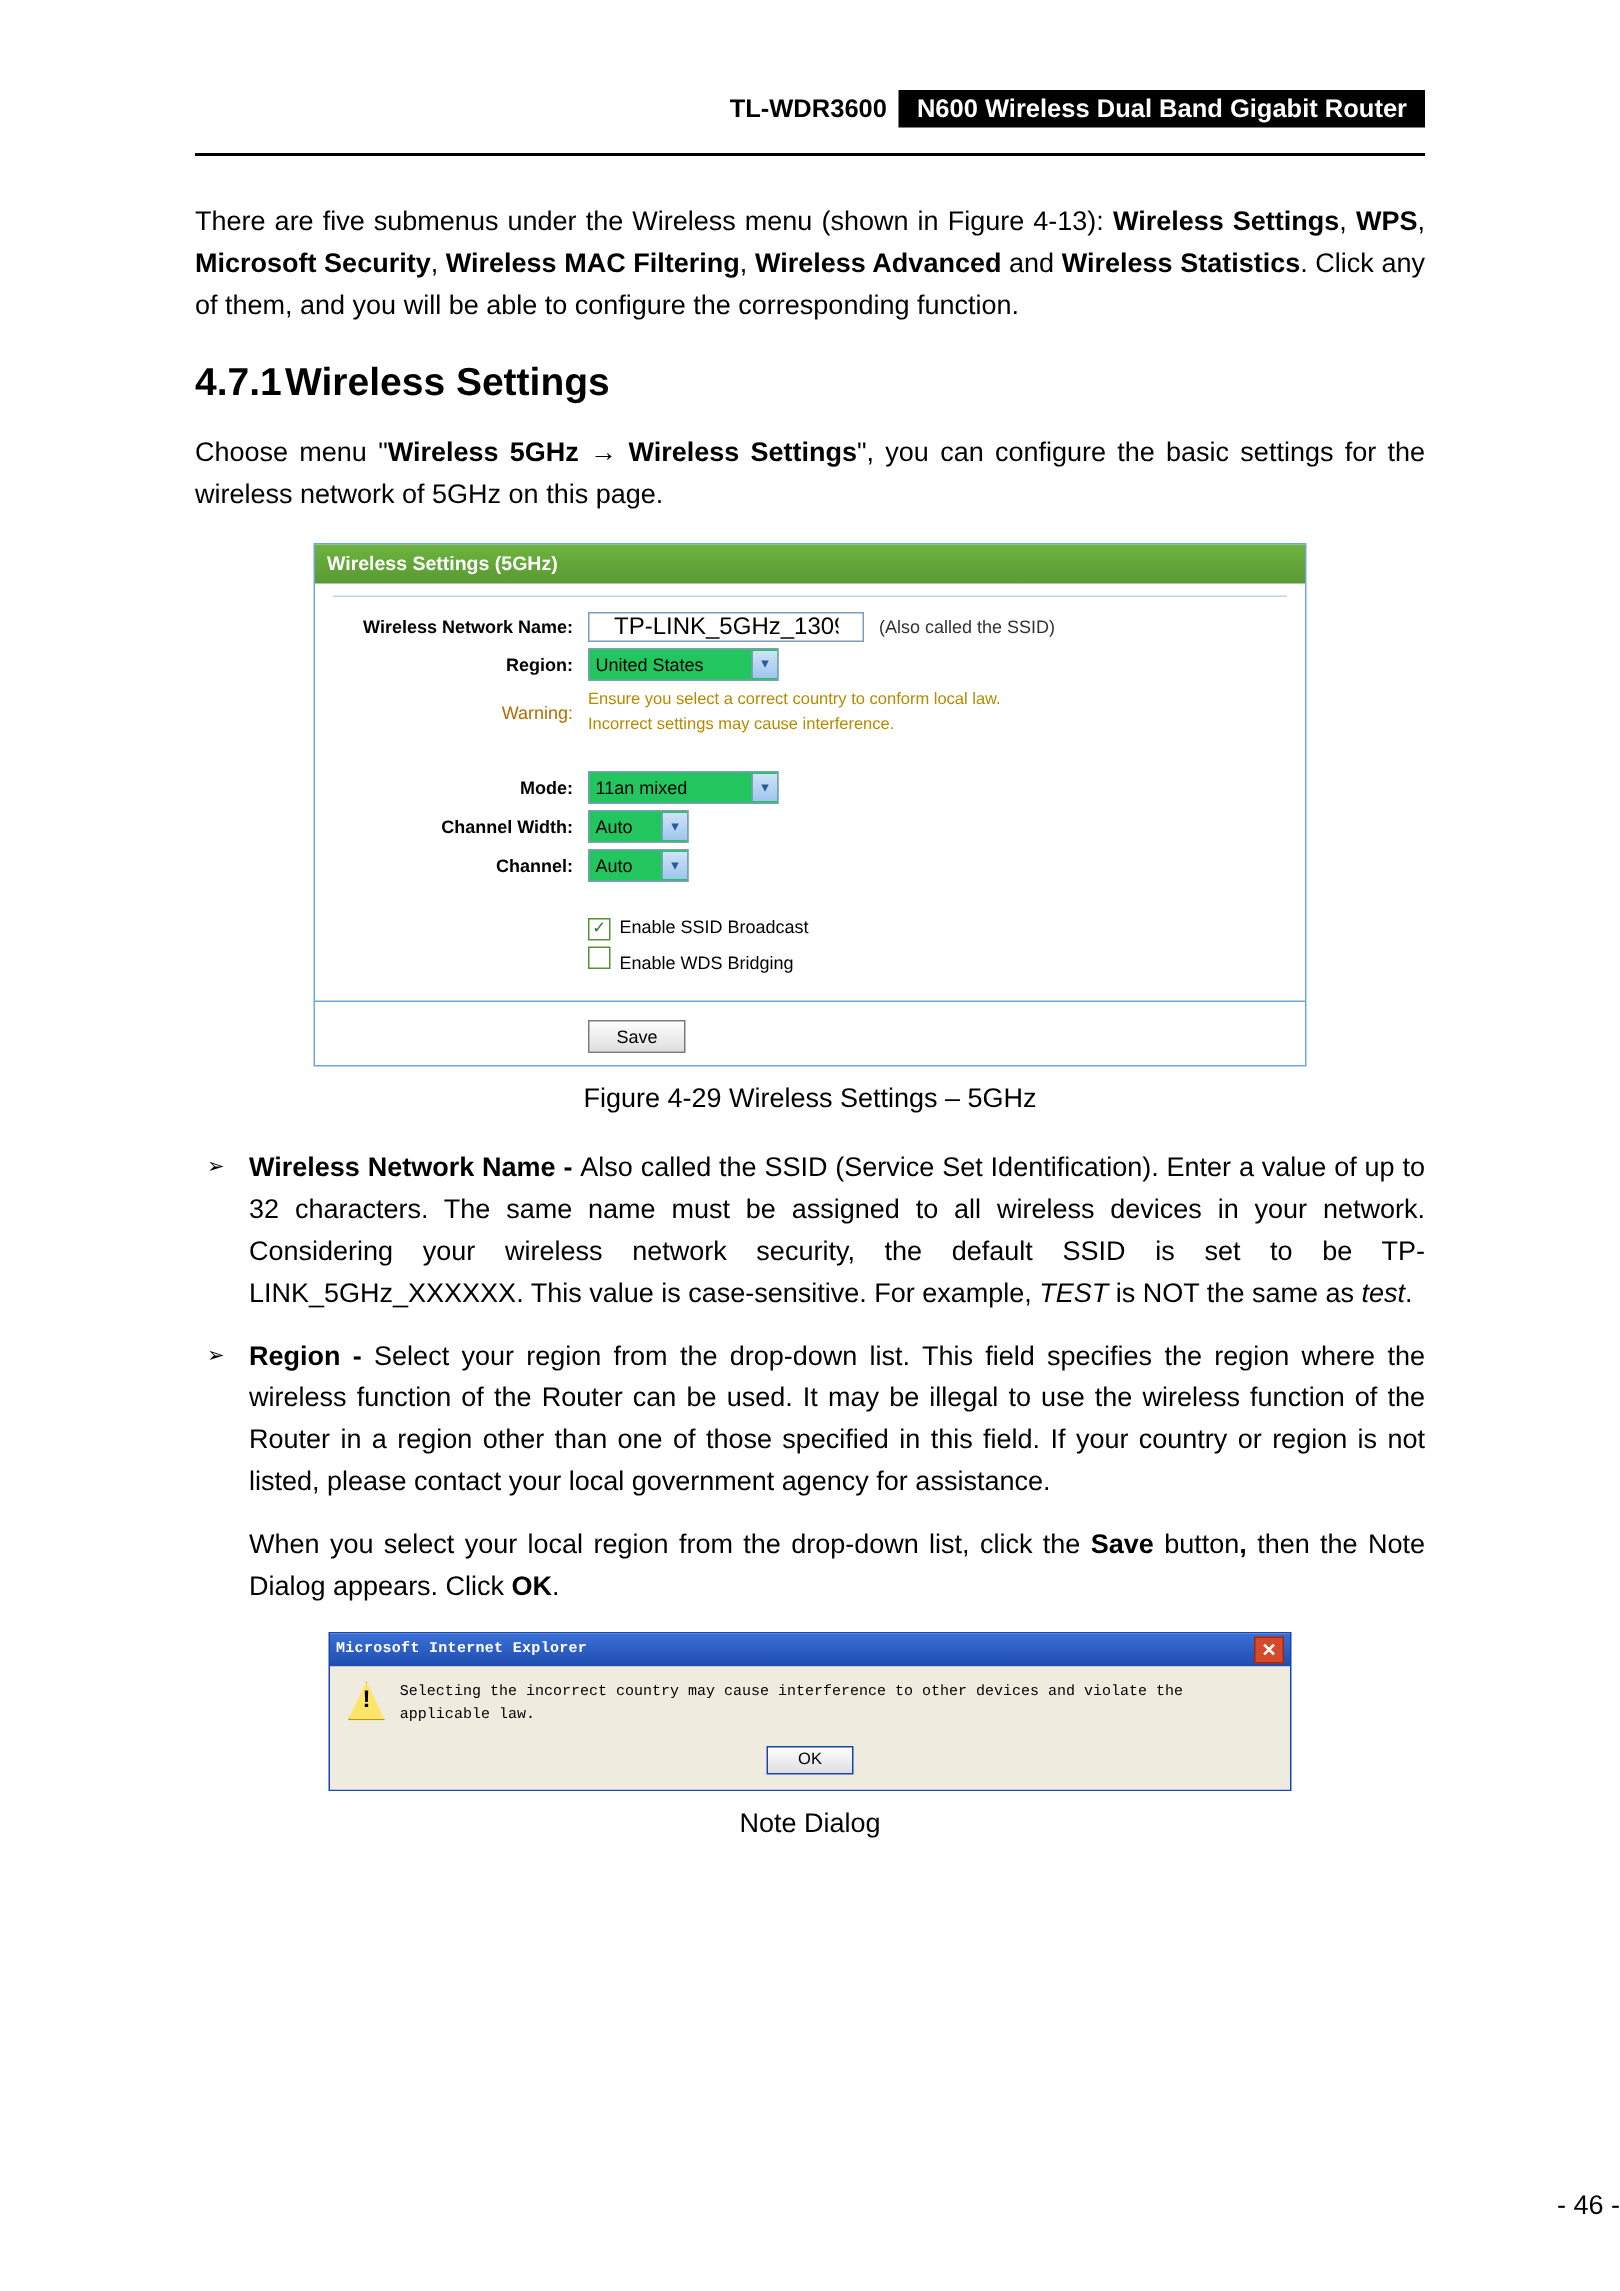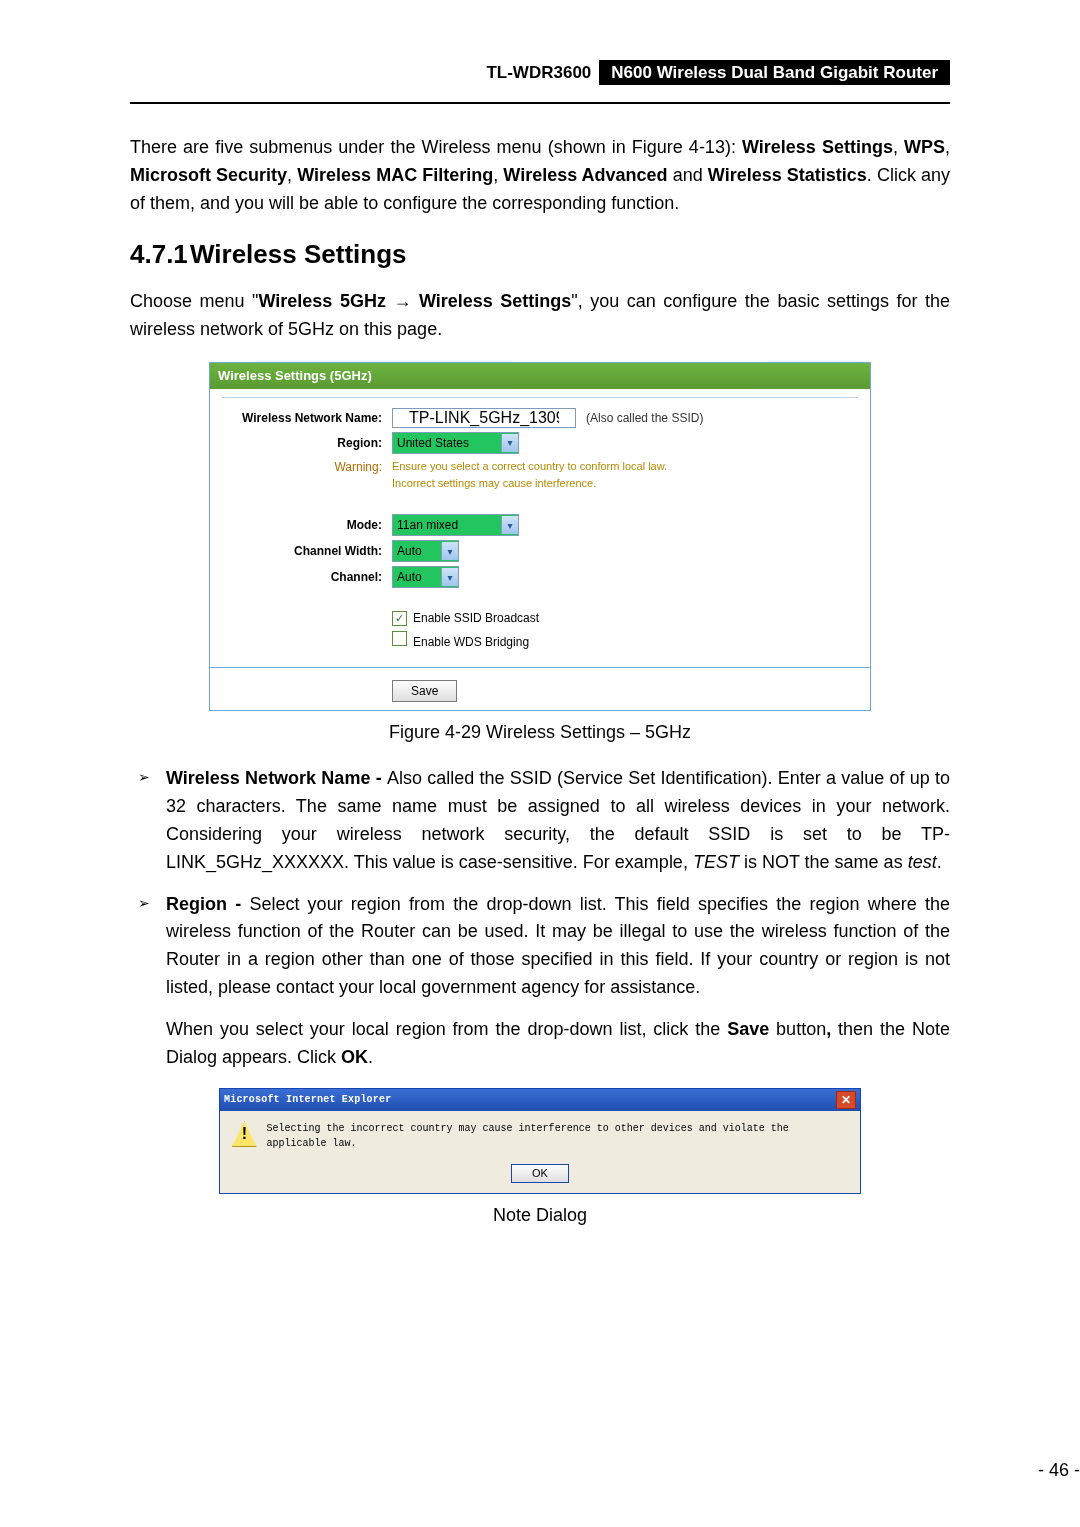--- a/index.html
+++ b/index.html
@@ -243,21 +243,21 @@
         <input class="txt" value="TP-LINK_5GHz_13098F" style="">
         <span class="aside">(Also called the SSID)</span>
       </div>
       <div class="frow">
         <div class="flab">Region:</div>
         <div class="sel">
           <span class="seltxt" style="min-width:100px">United States</span>
           <span class="selbtn">▾</span>
         </div>
       </div>
-      <div class="frow" style="align-items:flex-start">
+      <div class="frow" style="align-items:center">
         <div class="flab warn">Warning:</div>
         <div style="color:#b38b00;font-size:11px">
           <span>Ensure you select a correct country to conform local law.</span><br>
           <span>Incorrect settings may cause interference.</span>
         </div>
       </div>
 
       <div style="height:14px"></div>
 
       <div class="frow">

